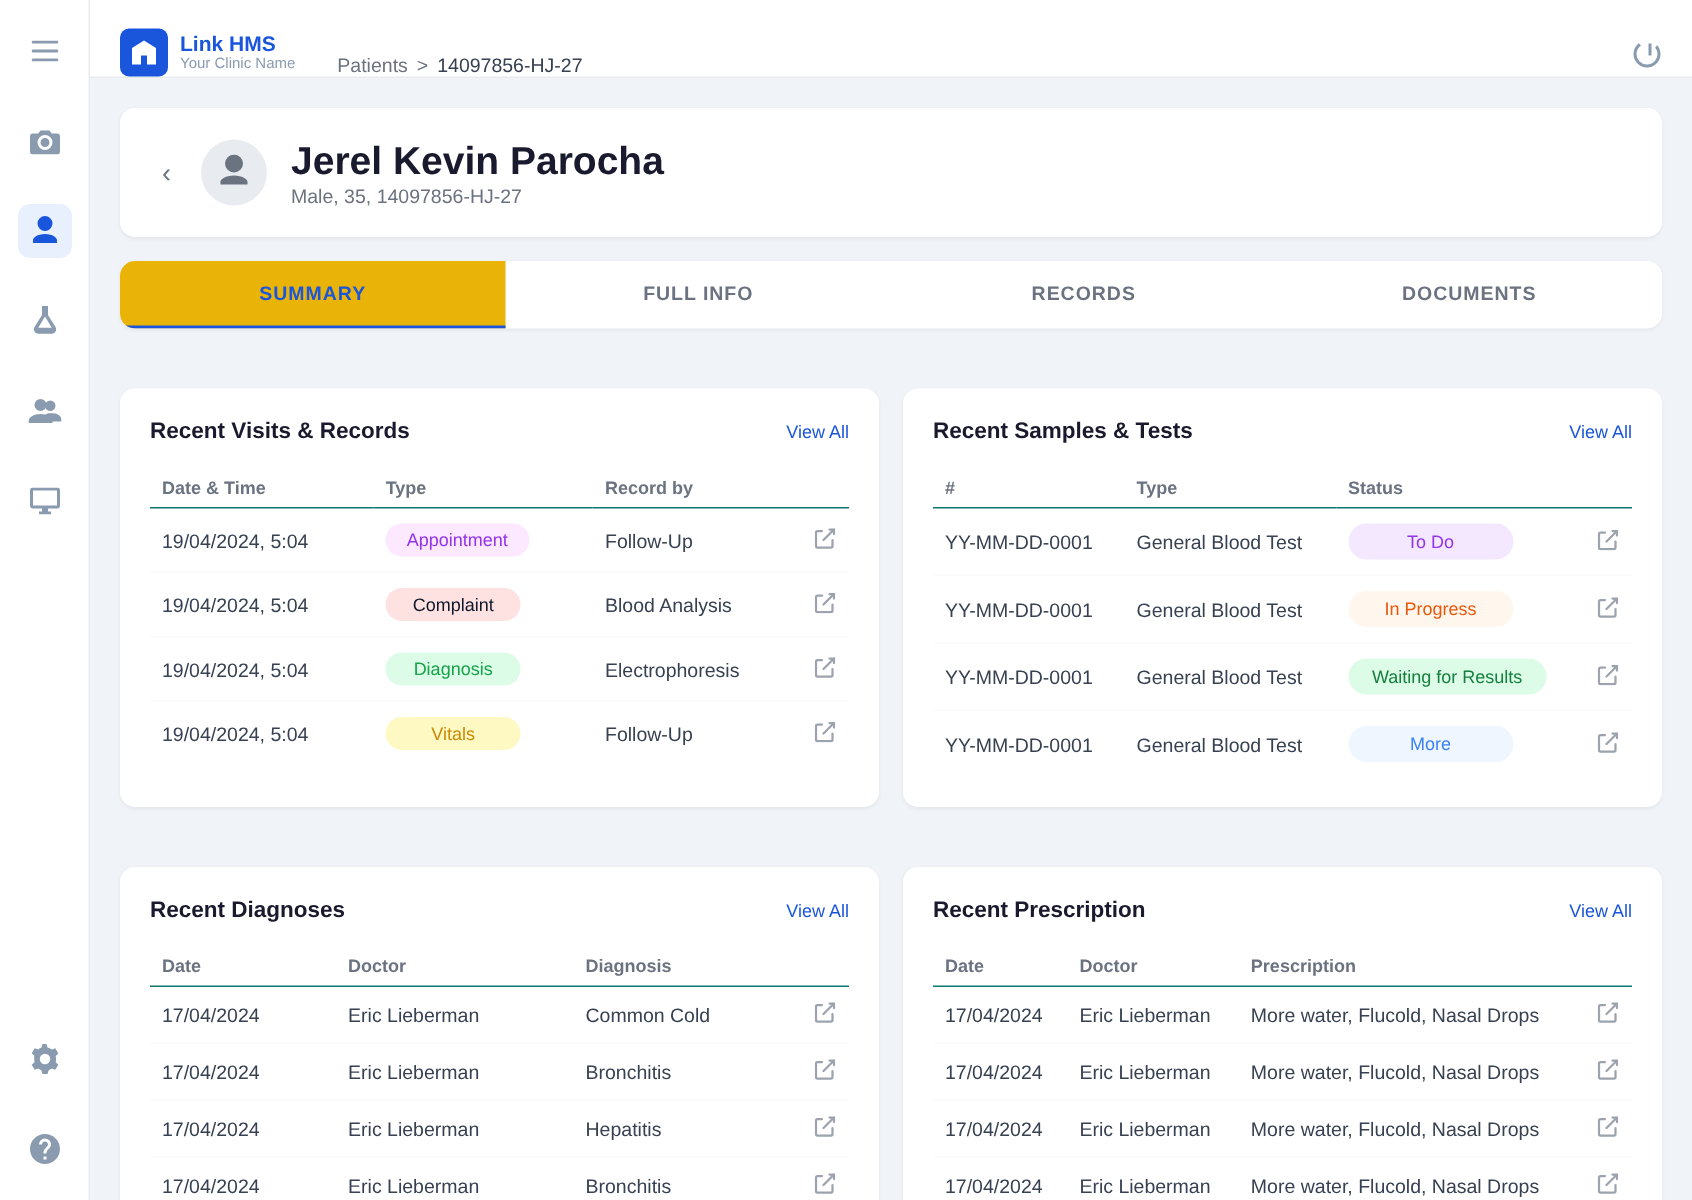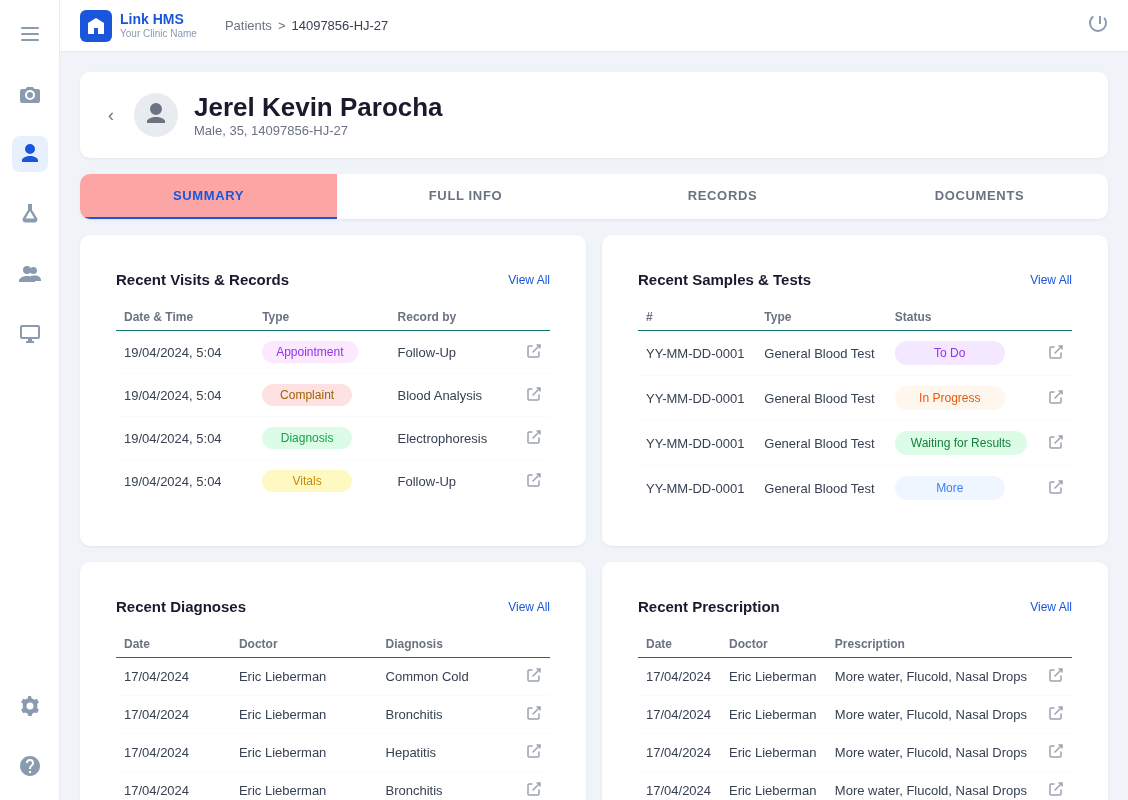--- a/index.html
+++ b/index.html
@@ -40,21 +40,21 @@
       display: flex;
       flex-direction: column;
       overflow: hidden;
     }
 
     
     .topnav {
       background: #fff;
       height: 52px;
       display: flex;
-      align-items: center;
+      align-items: flex-end;
       padding: 0 20px;
       border-bottom: 1px solid #e8ecf0;
       gap: 12px;
       flex-shrink: 0;
     }
     .topnav .logo {
       display: flex;
       align-items: center;
       gap: 8px;
     }
@@ -154,37 +154,38 @@
       text-align: center;
       font-size: 13px;
       font-weight: 600;
       color: #6b7280;
       cursor: pointer;
       letter-spacing: 0.05em;
       text-transform: uppercase;
       border-bottom: 2px solid transparent;
     }
     .tab.active {
-      background: #fca5a5;
+      background: #eab308;
       color: #1a56db;
       border-bottom: 2px solid #1a56db;
     }
 
     
     .panels-grid {
       display: grid;
       grid-template-columns: 1fr 1fr;
       gap: 16px;
     }
 
     .panel {
       background: #fff;
       border-radius: 10px;
-      padding: 36px;
+      padding: 20px;
       box-shadow: 0 1px 3px rgba(0,0,0,0.06);
+      margin-top: 24px;
     }
     .panel-header {
       display: flex;
       justify-content: space-between;
       align-items: center;
       margin-bottom: 16px;
     }
     .panel-title {
       font-size: 15px;
       font-weight: 700;
@@ -222,21 +223,21 @@
     .badge {
       display: inline-block;
       padding: 4px 14px;
       border-radius: 20px;
       font-size: 12px;
       font-weight: 400;
       text-align: center;
       min-width: 90px;
     }
     .badge-appointment { background: #fce8ff; color: #9333ea; }
-    .badge-complaint { background: #fee2e2; color: #a16207; }
+    .badge-complaint { background: #fee2e2; color: #0f172a; }
     .badge-diagnosis { background: #dcfce7; color: #16a34a; }
     .badge-vitals { background: #fef9c3; color: #ca8a04; }
 
     .status-badge {
       display: inline-block;
       padding: 5px 16px;
       border-radius: 20px;
       font-size: 12px;
       font-weight: 500;
       text-align: center;

